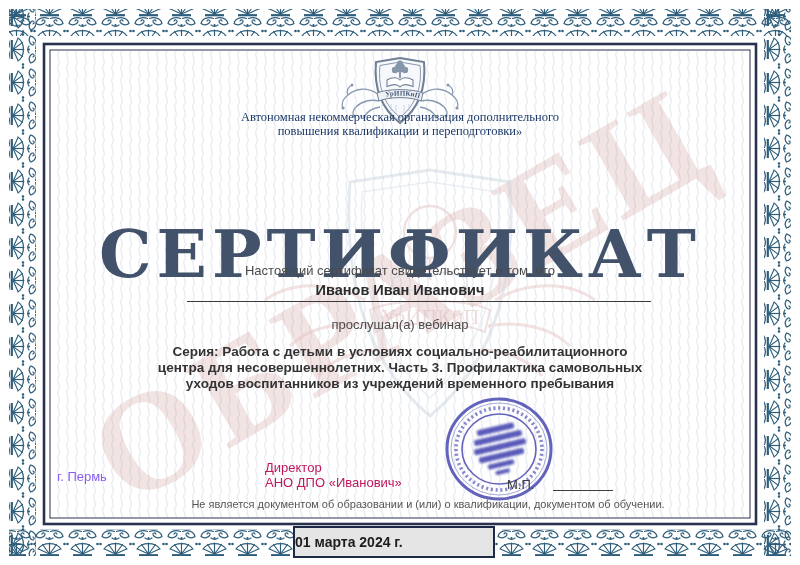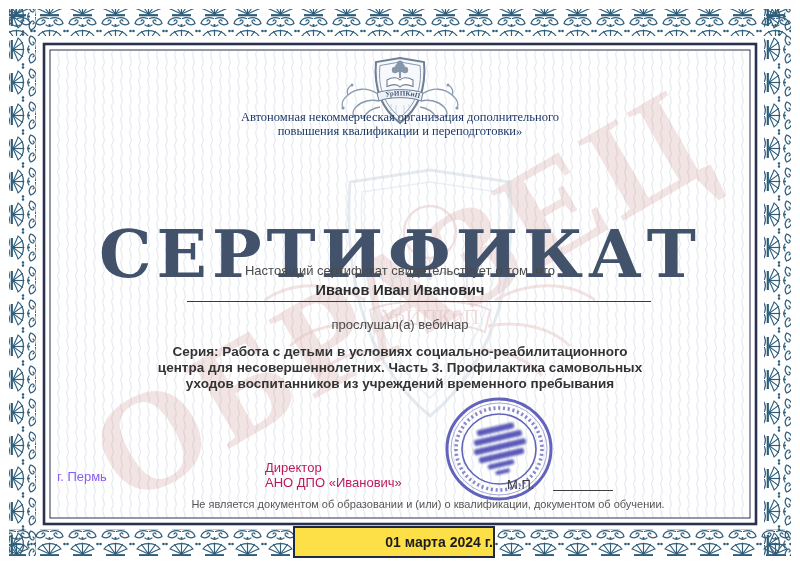--- a/index.html
+++ b/index.html
@@ -30,23 +30,23 @@
   .action{top:317px;z-index:3;font-size:13px;color:#4a4a4a;}
   .course{top:344px;z-index:3;font-size:13.5px;font-weight:bold;color:#333333;
           line-height:15.8px;}
   .city{left:57px;top:469px;z-index:3;font-size:13px;color:#8b5cf6;}
   .director{left:265px;top:461px;z-index:3;font-size:13px;line-height:14.8px;color:#be185d;}
   .mp{left:507px;top:477px;z-index:5;font-size:13px;color:#3c3c3c;}
   .sign-line{left:553px;top:476px;width:60px;height:14px;z-index:3;
              border-bottom:1.8px solid #3f3f3f;}
   .stamp{position:absolute;left:443px;top:396px;z-index:4;}
   .disclaimer{top:498px;z-index:3;font-size:11px;color:#565656;padding-left:28px;}
-  .date-box{left:293px;top:526px;width:202px;height:32px;z-index:6;background:#fde047;
+  .date-box{left:293px;top:526px;width:202px;height:32px;z-index:6;background:#e5e5e5;
             border:2px solid #1e2946;box-sizing:border-box;display:flex;align-items:center;
-            justify-content:flex-end;font-size:14px;font-weight:bold;color:#1c1c1c;}
+            justify-content:flex-start;font-size:14px;font-weight:bold;color:#1c1c1c;}
 </style>
 </head>
 <body>
 
 <div class="page">
 
   <svg class="bg-svg" width="800" height="565" viewBox="0 0 800 565">
     <defs>
       <g id="ornTile">
         <g stroke="#2d5d7a" fill="none" stroke-width="1.2" stroke-linecap="round">

